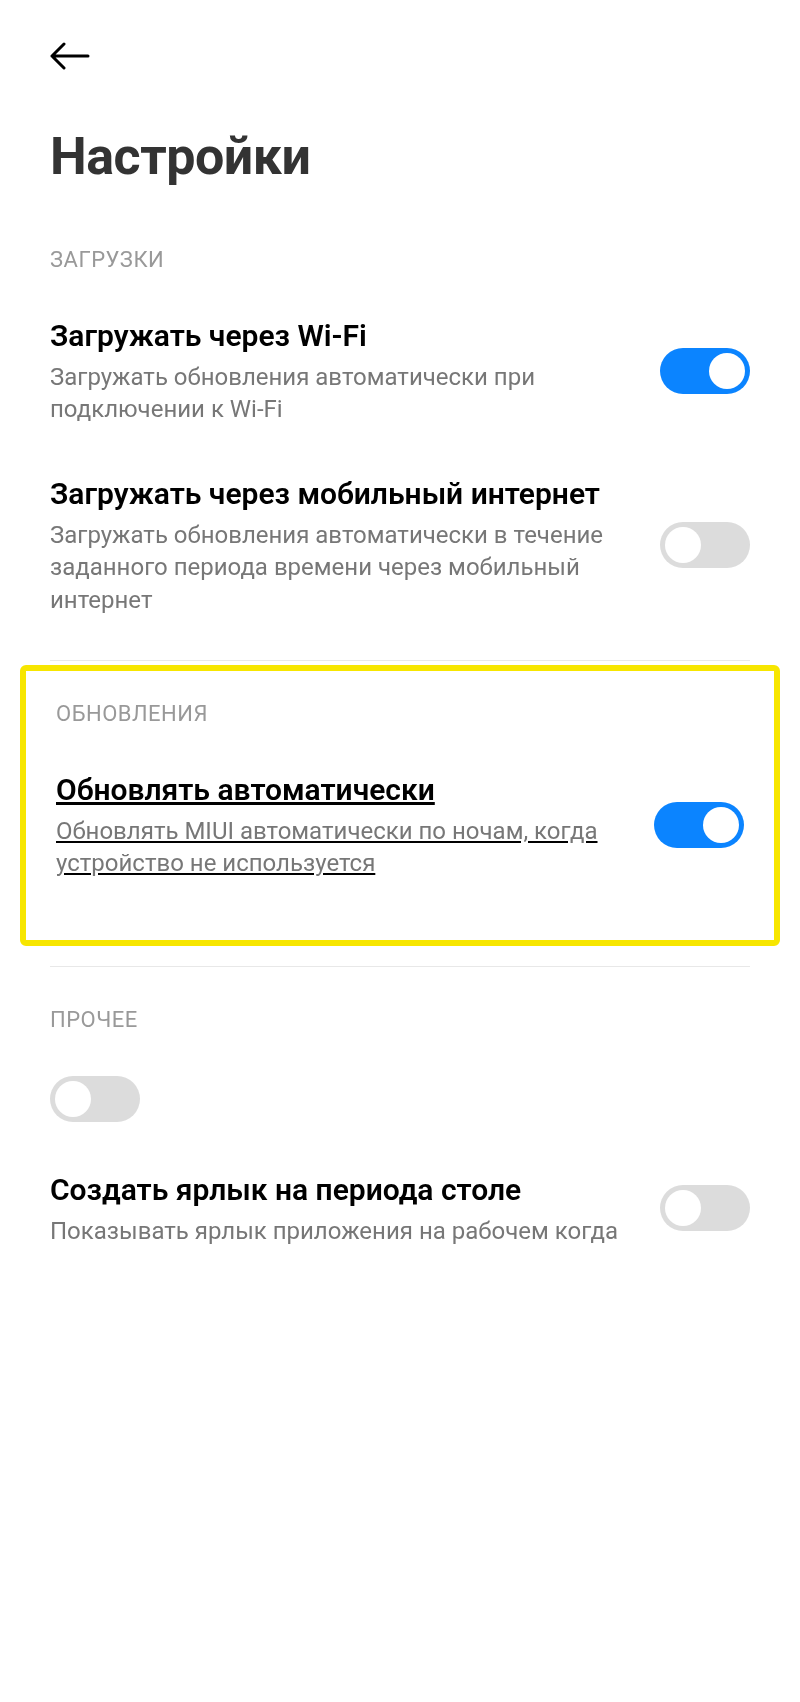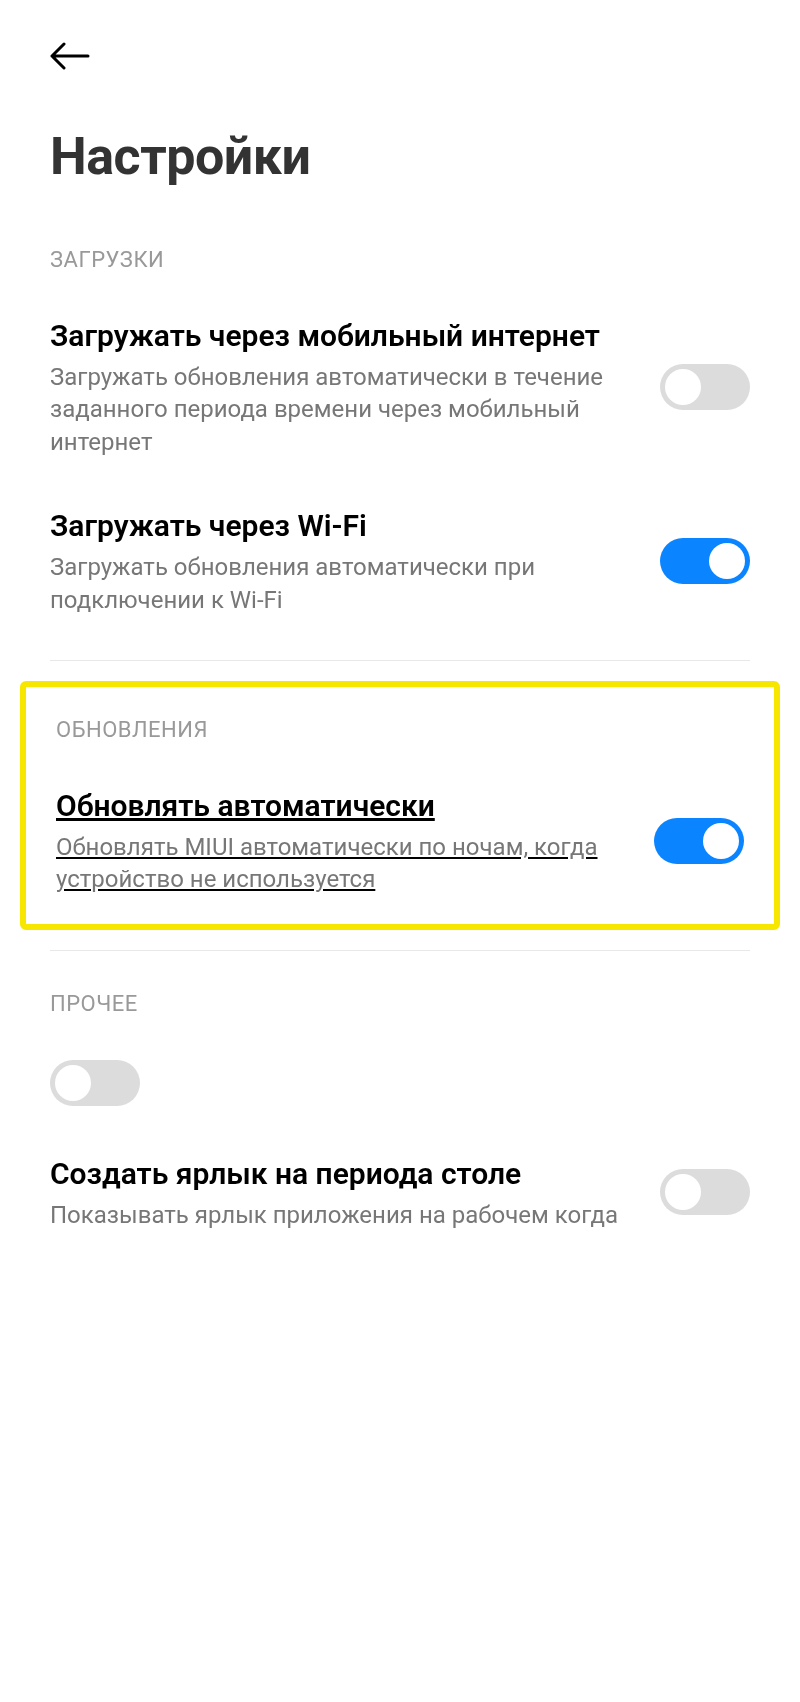--- a/index.html
+++ b/index.html
@@ -92,22 +92,22 @@
       left: 5px;
     }
     .divider {
       height: 1px;
       background: #e8e8e8;
       margin: 20px 50px 0 50px;
     }
     .highlight-box {
       border: 6px solid #f7e600;
       border-radius: 6px;
-      margin: 20px 20px 10px 20px;
-      padding-bottom: 4px;
+      margin: 4px 20px 10px 20px;
+      padding-bottom: 36px;
     }
     .highlight-box .section-header {
       padding: 30px 30px 20px 30px;
     }
     .highlight-box .setting-row {
       padding: 24px 30px;
       text-decoration: underline;
     }
   </style>
 </head>
@@ -121,34 +121,34 @@
         <path d="M14 2 L2 14 L14 26 M2 14 L38 14" stroke="#000" stroke-width="3" stroke-linecap="round" stroke-linejoin="round"></path>
       </svg>
     </div>
     <h1 class="page-title">Настройки</h1>
   </div>
 
   <div class="section-header">ЗАГРУЗКИ</div>
 
   <div class="setting-row">
     <div class="setting-text">
-      <div class="setting-title">Загружать через мобильный интернет</div>
-      <div class="setting-desc">Загружать обновления автоматически в течение заданного периода времени через мобильный интернет</div>
+      <div class="setting-title">Загружать через Wi-Fi</div>
+      <div class="setting-desc">Загружать обновления автоматически при подключении к Wi-Fi</div>
     </div>
-    <div class="toggle off">
+    <div class="toggle on">
       <div class="toggle-knob"></div>
     </div>
   </div>
 
   <div class="setting-row">
     <div class="setting-text">
-      <div class="setting-title">Загружать через Wi-Fi</div>
-      <div class="setting-desc">Загружать обновления автоматически при подключении к Wi-Fi</div>
+      <div class="setting-title">Загружать через мобильный интернет</div>
+      <div class="setting-desc">Загружать обновления автоматически в течение заданного периода времени через мобильный интернет</div>
     </div>
-    <div class="toggle on">
+    <div class="toggle off">
       <div class="toggle-knob"></div>
     </div>
   </div>
 
   <div class="divider"></div>
 
   <div class="highlight-box">
     <div class="section-header">ОБНОВЛЕНИЯ</div>
 
     <div class="setting-row">

